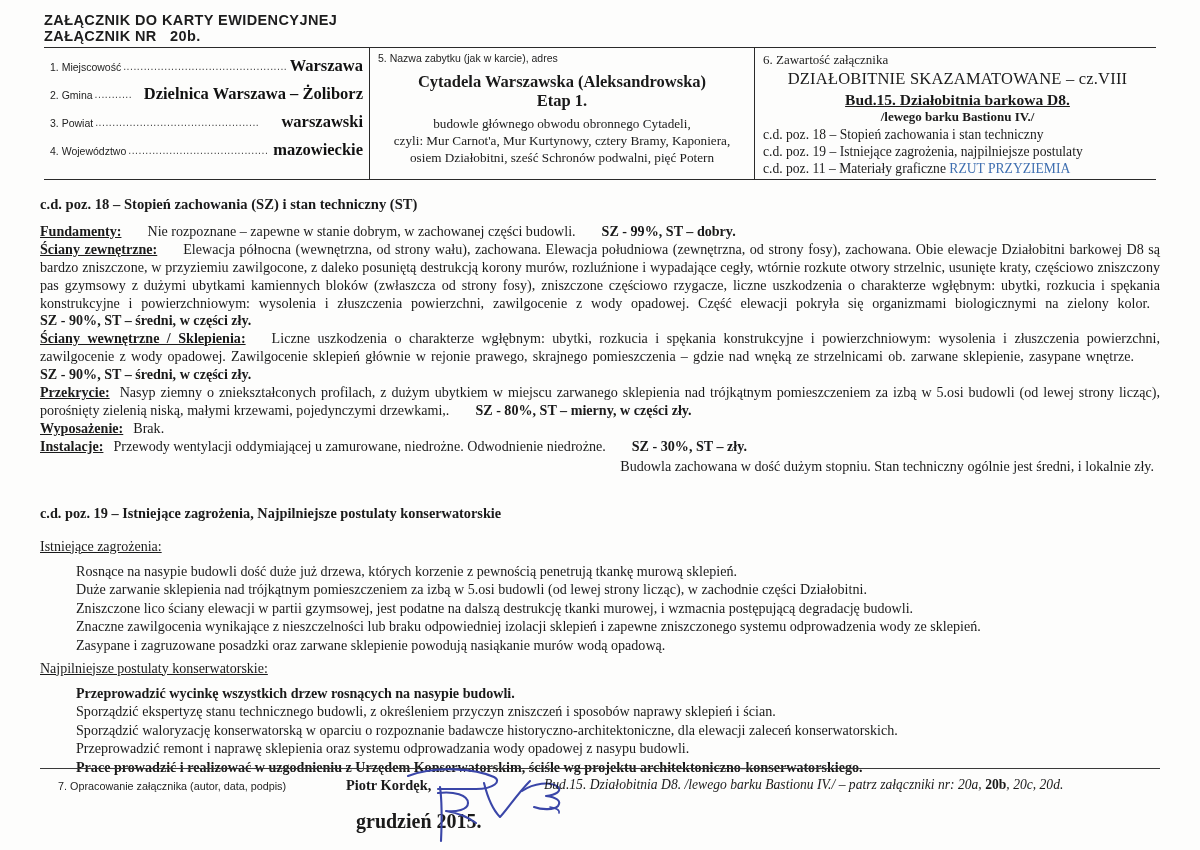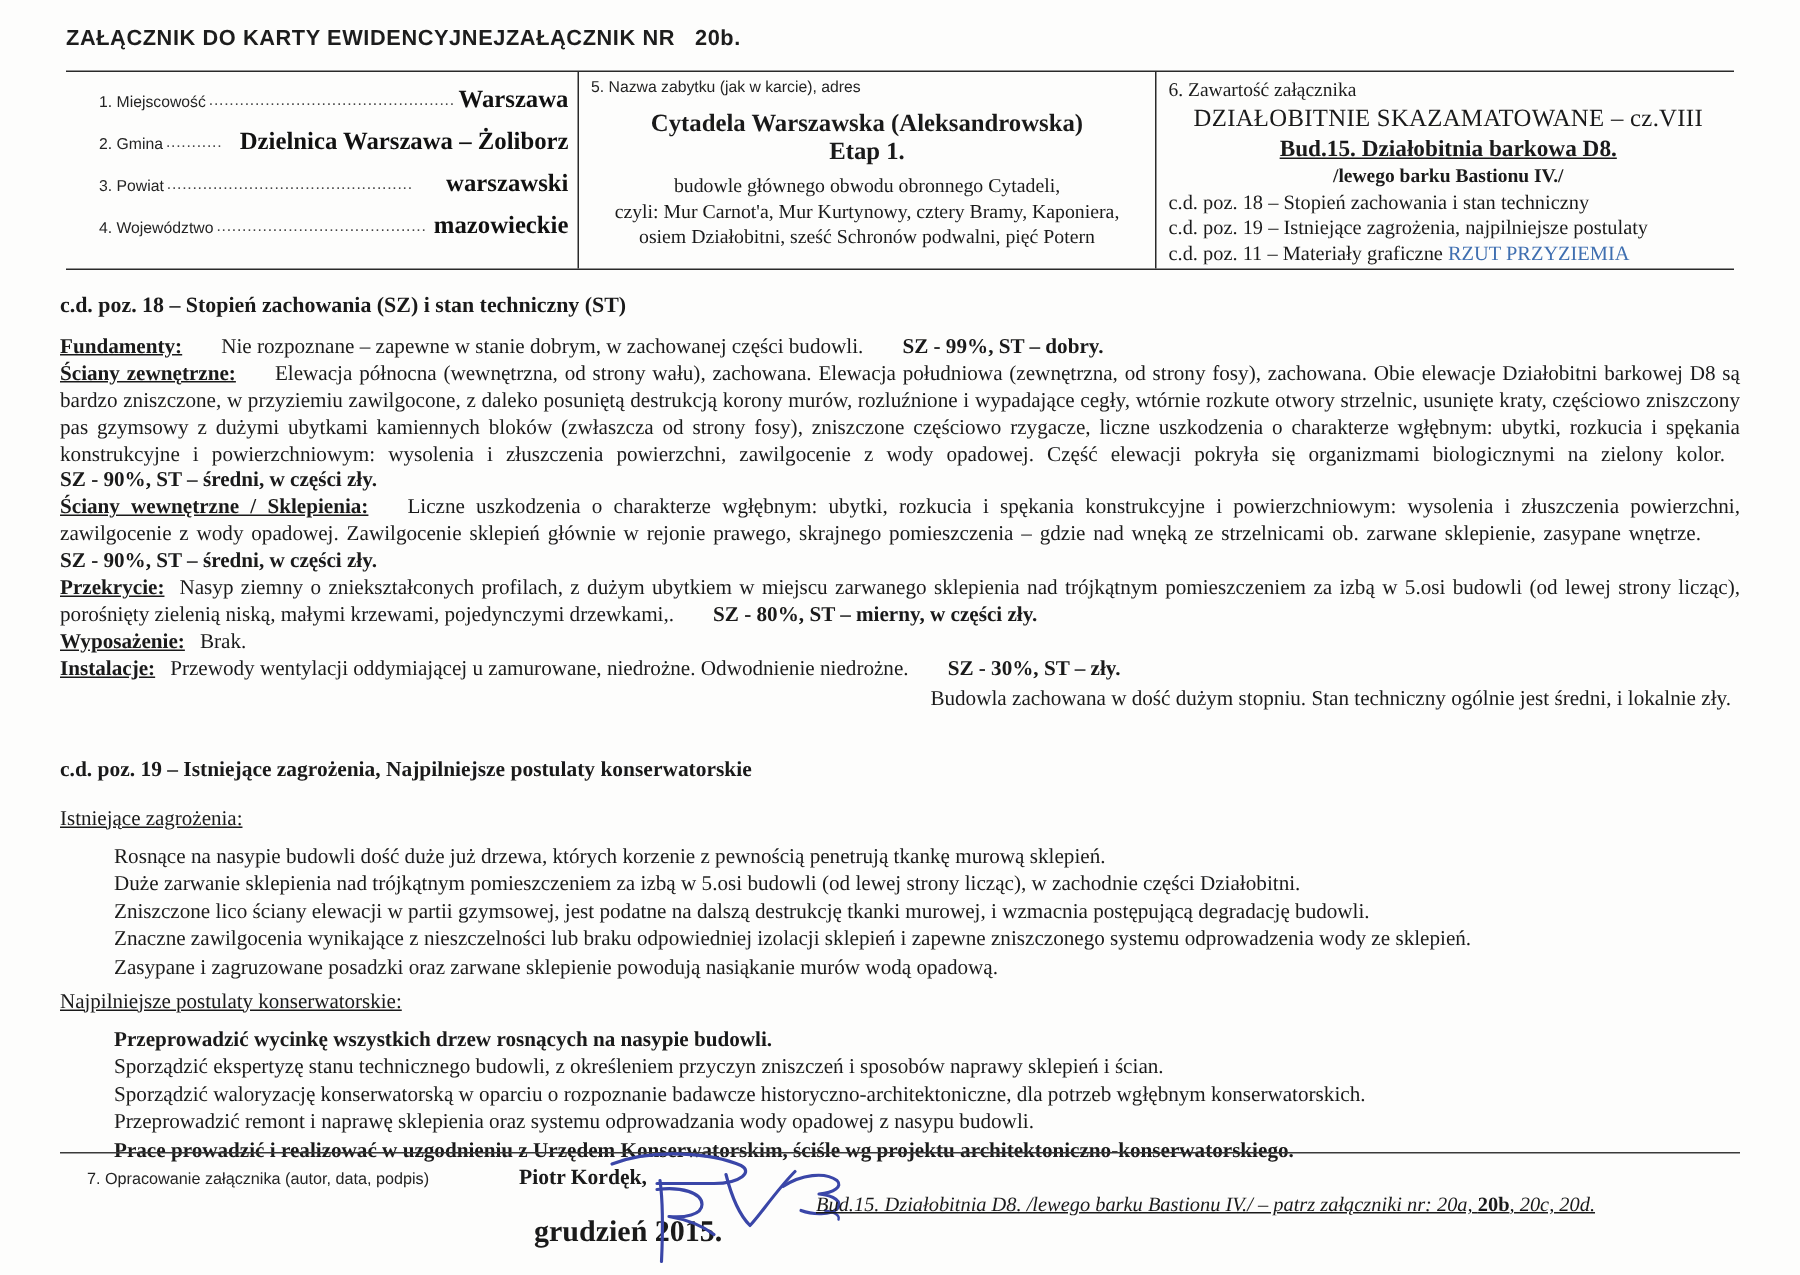--- a/index.html
+++ b/index.html
@@ -22,25 +22,26 @@
     background: #fdfdfc;
     padding: 0;
     box-sizing: border-box;
   }
 
   
   .top-bar {
     position: absolute;
     top: 18px;
     left: 44px;
-    right: 40px;
+    right: 29px;
     height: 26px;
     display: flex;
-    justify-content: flex-start;
+    justify-content: flex-end;
     align-items: flex-start;
+    flex-direction: column;
   }
   .top-left-title, .top-right-title {
     font-family: "Liberation Sans", sans-serif;
     font-size: 14.5px;
     font-weight: bold;
     letter-spacing: 0.4px;
     color: #1d1d1d;
     white-space: pre;
   }
 
@@ -56,21 +57,20 @@
     box-sizing: border-box;
     min-height: 133px;
   }
   .cell {
     box-sizing: border-box;
     position: relative;
   }
   .cell-ident {
     width: 325px;
     padding: 8px 6px 6px 6px;
-    margin-left: 16px;
   }
   .cell-name {
     width: 385px;
     border-left: 1.5px solid #2a2a2a;
     padding: 4px 8px 4px 8px;
   }
   .cell-content {
     flex: 1;
     border-left: 1.5px solid #2a2a2a;
     padding: 4px 4px 2px 8px;
@@ -271,25 +271,24 @@
     position: absolute;
     left: 358px;
     top: -8px;
     width: 190px;
     height: 78px;
     pointer-events: none;
   }
   .footer-ref {
     position: absolute;
     left: 504px;
-    top: 20px;
+    top: 2px;
     font-size: 13.6px;
     font-style: italic;
     white-space: nowrap;
-    text-decoration: underline;
   }
   .footer-ref b {
     font-style: normal;
     font-weight: bold;
   }
 </style>
 </head>
 <body>
 
 <div class="page">
@@ -367,21 +366,21 @@
     <div class="sub-underline">Istniejące zagrożenia:</div>
     <div class="bullet-line">Rosnące na nasypie budowli dość duże już drzewa, których korzenie z pewnością penetrują tkankę murową sklepień.</div>
     <div class="bullet-line">Duże zarwanie sklepienia nad trójkątnym pomieszczeniem za izbą w 5.osi budowli (od lewej strony licząc), w zachodnie części Działobitni.</div>
     <div class="bullet-line">Zniszczone lico ściany elewacji w partii gzymsowej, jest podatne na dalszą destrukcję tkanki murowej, i wzmacnia postępującą degradację budowli.</div>
     <div class="bullet-line">Znaczne zawilgocenia wynikające z nieszczelności lub braku odpowiedniej izolacji sklepień i zapewne zniszczonego systemu odprowadzenia wody ze sklepień.</div>
     <div class="bullet-line">Zasypane i zagruzowane posadzki oraz zarwane sklepienie powodują nasiąkanie murów wodą opadową.</div>
 
     <div class="sub-underline" style="margin-top:6px">Najpilniejsze postulaty konserwatorskie:</div>
     <div class="bullet-line bold">Przeprowadzić wycinkę wszystkich drzew rosnących na nasypie budowli.</div>
     <div class="bullet-line">Sporządzić ekspertyzę stanu technicznego budowli, z określeniem przyczyn zniszczeń i sposobów naprawy sklepień i ścian.</div>
-    <div class="bullet-line">Sporządzić waloryzację konserwatorską w oparciu o rozpoznanie badawcze historyczno-architektoniczne, dla potrzeb wgłębnym konserwatorskich.</div>
+    <div class="bullet-line">Sporządzić waloryzację konserwatorską w oparciu o rozpoznanie badawcze historyczno-architektoniczne, dla elewacji zaleceń konserwatorskich.</div>
     <div class="bullet-line">Przeprowadzić remont i naprawę sklepienia oraz systemu odprowadzania wody opadowej z nasypu budowli.</div>
     <div class="bullet-line bold">Prace prowadzić i realizować w uzgodnieniu z Urzędem Konserwatorskim,  ściśle wg projektu architektoniczno-konserwatorskiego.</div>
   </div>
 
   <div class="footer-rule"></div>
   <div class="footer">
     <div class="footer-label">7.  Opracowanie załącznika (autor, data, podpis)</div>
     <div class="footer-author">Piotr Kordęk,</div>
     <div class="footer-date">grudzień 2015.</div>
 

